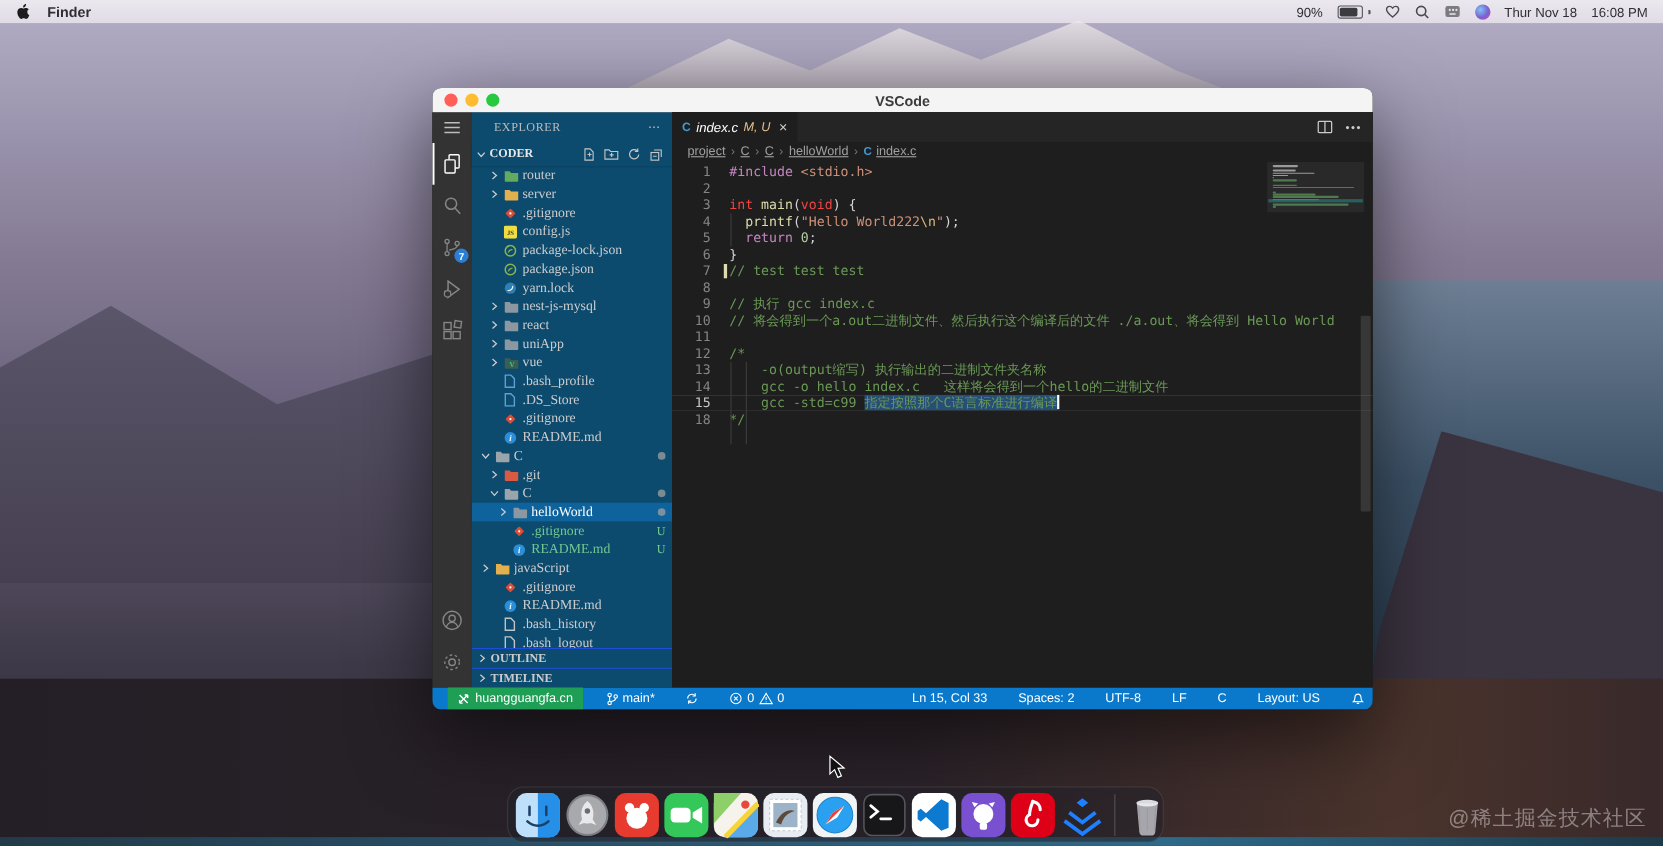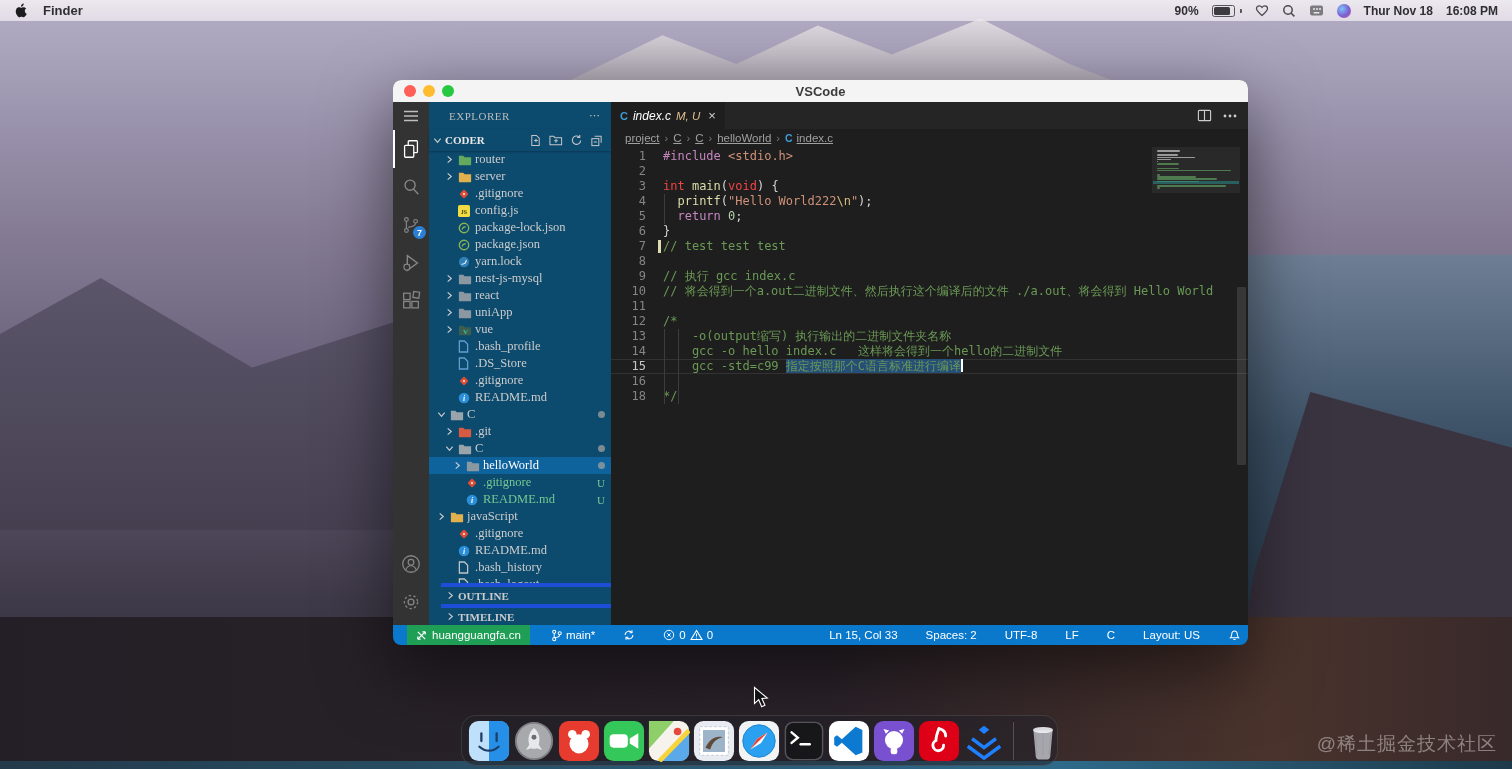--- a/index.html
+++ b/index.html
@@ -18,21 +18,21 @@
   .bg-cliff{position:absolute;right:0;top:392px;width:280px;height:310px;background:#3a3340;
           clip-path:polygon(28% 0,100% 18%,100% 100%,0 100%,8% 58%);}
   .bg-fore{position:absolute;left:0;bottom:0;width:100%;height:152px;
           background:linear-gradient(90deg,#241f26 0%,#2a2229 55%,#4a332c 84%,#38292a 100%);}
   .bg-glow{position:absolute;left:0;bottom:0;width:100%;height:8px;background:linear-gradient(90deg,#233a4a,#2e6a8a 70%,#1d3a4a);}
   
   #menubar{position:absolute;top:0;left:0;right:0;height:21px;display:flex;align-items:center;
            padding:0 14px;gap:16px;z-index:60;color:#2f2f33;font-size:12.5px;
            background:linear-gradient(rgba(246,242,246,.85),rgba(236,231,237,.8));}
   #menubar .app{font-weight:700;font-size:13px;}
-  #menubar .right{margin-left:auto;display:flex;align-items:center;gap:13px;font-weight:700;font-size:12px;}
+  #menubar .right{margin-left:auto;display:flex;align-items:center;gap:13px;font-weight:400;font-size:12px;}
   .batt{display:flex;align-items:center;gap:4px;}
   .batt-body{width:21px;height:10px;border:1px solid #55555a;border-radius:2.5px;position:relative;}
   .batt-body i{position:absolute;left:1px;top:1px;bottom:1px;width:80%;background:#3c3c40;border-radius:1.5px;display:block;}
   .batt-nub{width:2px;height:4px;background:#55555a;border-radius:0 1px 1px 0;margin-left:1px;}
   .siri{width:14px;height:14px;border-radius:50%;background:radial-gradient(circle at 35% 35%,#7fc3f7,#7a5fd0 55%,#d05a9c);}
   
   #win{position:absolute;left:393px;top:80px;width:855px;height:565px;border-radius:8px;overflow:hidden;
        box-shadow:0 24px 70px rgba(0,0,0,.55);background:#1e1e1e;z-index:20;}
   #titlebar{height:22px;background:#f5f4f4;display:flex;align-items:center;justify-content:center;position:relative;}
   #titlebar .title{font-size:13px;font-weight:700;color:#3b3b3b;}
@@ -58,21 +58,21 @@
   #tree{flex:1;overflow:hidden;font-size:12.5px;position:relative;}
   .tree-row{height:17px;display:flex;align-items:center;padding:0 6px 0 0;cursor:pointer;white-space:nowrap;}
   .tree-row.selected{background:var(--c-listsel,#0e639c);color:#ffffff;}
   .t-ind{flex:none;display:block;}
   .t-chev{width:13px;flex:none;display:flex;align-items:center;color:#cccccc;}
   .t-icon{width:17px;flex:none;display:flex;align-items:center;}
   .t-label{overflow:hidden;text-overflow:ellipsis;}
   .t-label.green{color:var(--c-untracked,#73C991);}
   .t-right{margin-left:auto;padding-left:4px;font-size:11px;color:var(--c-untracked,#73C991);}
   .t-dot{width:7px;height:7px;border-radius:50%;background:rgba(170,166,160,.7);margin-left:auto;}
-  .sb-foot{height:17px;display:flex;align-items:center;gap:3px;padding-left:5px;font-size:11px;font-weight:700;color:#cccccc;border-top:4px solid #1d4ed8;cursor:pointer;margin-left:12px;}
+  .sb-foot{height:17px;display:flex;align-items:center;gap:3px;padding-left:5px;font-size:11px;font-weight:700;color:#cccccc;border-top:1px solid #1d4ed8;cursor:pointer;}
   
   #editor{flex:1;display:flex;flex-direction:column;position:relative;background:#1e1e1e;min-width:0;}
   #tabbar{height:27px;background:#252526;display:flex;align-items:stretch;flex:none;}
   .tab{display:flex;align-items:center;gap:5px;padding:0 9px;background:#1e1e1e;color:#ffffff;font-size:12px;cursor:pointer;}
   .tab .c-icon{color:#3f9cd6;font-weight:700;font-size:11px;}
   .tab .t-name{font-style:italic;}
   .tab .t-flags{font-style:italic;color:var(--c-modflag,#e2c08d);font-size:11.5px;}
   .tab .t-close{color:#d0d0d0;margin-left:3px;font-size:13px;line-height:1;}
   .tab-actions{margin-left:auto;display:flex;align-items:center;gap:11px;padding-right:11px;color:#cccccc;}
   .tab-actions span{cursor:pointer;display:flex;}
@@ -662,21 +662,20 @@
               <div class="code-line"><span class="gutter">6</span><span class="lcontent"><span class="tok-pln">}</span></span></div>
               <div class="code-line"><span class="gutter">7</span><span class="git-mark"></span><span class="lcontent"><span class="tok-cmt">// test test test</span></span></div>
               <div class="code-line"><span class="gutter">8</span><span class="lcontent"></span></div>
               <div class="code-line"><span class="gutter">9</span><span class="lcontent"><span class="tok-cmt">// 执行 gcc index.c</span></span></div>
               <div class="code-line"><span class="gutter">10</span><span class="lcontent"><span class="tok-cmt">// 将会得到一个a.out二进制文件、然后执行这个编译后的文件 ./a.out、将会得到 Hello World</span></span></div>
               <div class="code-line"><span class="gutter">11</span><span class="lcontent"></span></div>
               <div class="code-line"><span class="gutter">12</span><span class="lcontent"><span class="tok-cmt">/*</span></span></div>
               <div class="code-line"><span class="gutter">13</span><span class="lcontent"><span class="tok-cmt">    -o(output缩写) 执行输出的二进制文件夹名称</span></span></div>
               <div class="code-line"><span class="gutter">14</span><span class="lcontent"><span class="tok-cmt">    gcc -o hello index.c   这样将会得到一个hello的二进制文件</span></span></div>
               <div class="code-line active"><span class="gutter">15</span><span class="lcontent"><span class="tok-cmt">    gcc -std=c99 </span><span class="tok-cmt tok-sel">指定按照那个C语言标准进行编译</span><span class="caret"></span></span></div>
-              <div class="code-line"><span class="gutter">16</span><span class="lcontent"></span></div>
               <div class="code-line"><span class="gutter">18</span><span class="lcontent"><span class="tok-cmt">*/</span></span></div>
             </div>
           <div id="mm-slider"></div>
           <div id="minimap">
               <div class="mrow" style="width: 23.4px; background: rgb(154, 154, 154);"></div>
               <div class="mrow" style="width: 0px; background: transparent;"></div>
               <div class="mrow" style="width: 20.8px; background: rgb(154, 154, 154);"></div>
               <div class="mrow" style="width: 37.7px; background: rgb(154, 154, 154);"></div>
               <div class="mrow" style="width: 14.3px; background: rgb(154, 154, 154);"></div>
               <div class="mrow" style="width: 1.3px; background: rgb(154, 154, 154);"></div>

